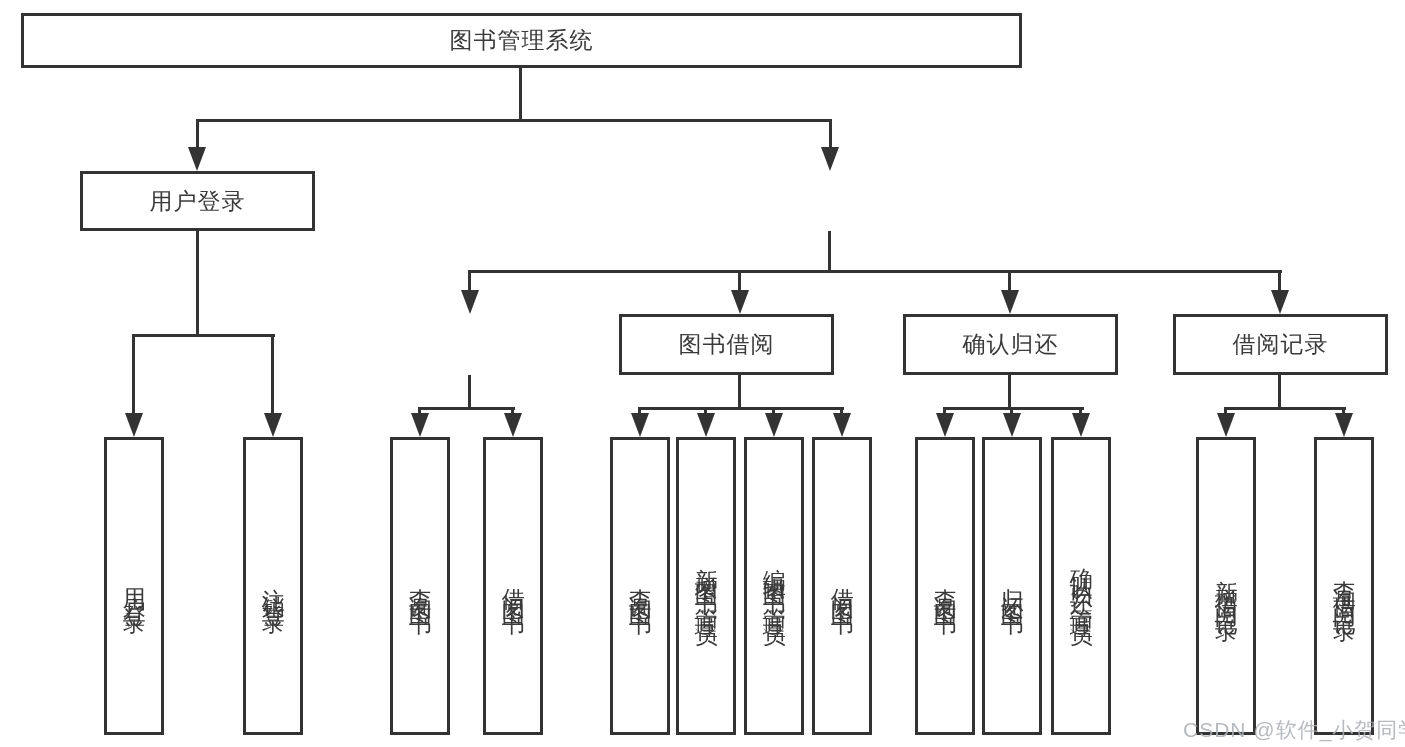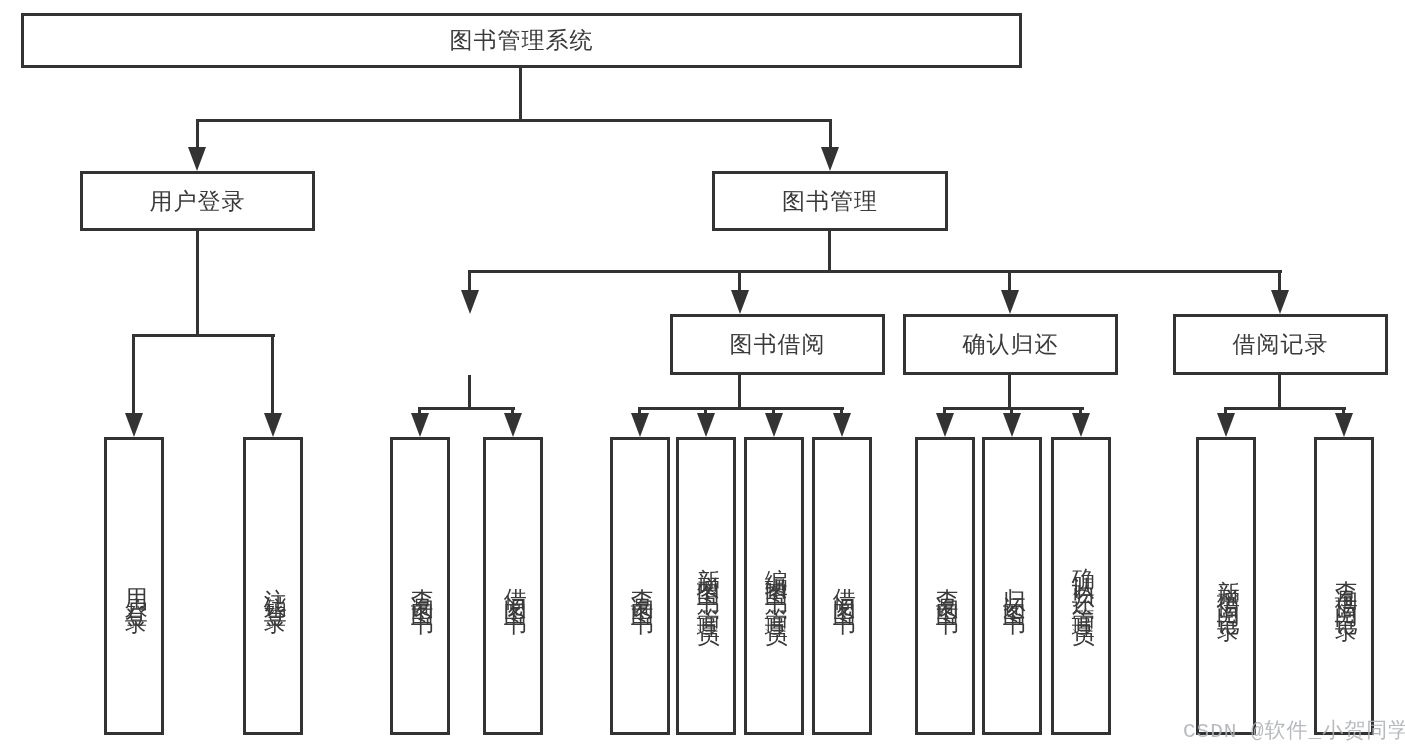--- a/index.html
+++ b/index.html
@@ -1,18 +1,18 @@
 <!DOCTYPE html>
 <html><head>
 <meta charset="utf-8">
 <style>
   * { margin:0; padding:0; box-sizing:border-box; }
   html,body { background:#ffffff; }
   body { font-family:"Liberation Sans","DejaVu Sans",sans-serif; }
-  .canvas { position:relative; width:1405px; height:747px; background:#ffffff; overflow:hidden;font-family:Liberation Mono, monospace; }
+  .canvas { position:relative; width:1405px; height:747px; background:#ffffff; overflow:hidden; }
 
   .box {
     position:absolute;
     border:3px solid #333333;
     background:#ffffff;
     display:flex;
     align-items:center;
     justify-content:center;
     color:#3a3a3a;
     font-size:23px;
@@ -49,25 +49,22 @@
 
 <div class="canvas">
 
   <div class="box" style="left:21px; top:13px; width:1001px; height:55px;">
     <span>图书管理系统</span>
   </div>
 
   <div class="box" style="left:80px; top:171px; width:235px; height:60px;">
     <span>用户登录</span>
   </div>
-  <div class="box" style="left:712px; top:171px; width:236px; height:60px;">
-    <span>图书管理</span>
-  </div>
 
-  <div class="box" style="left:670px; top:314px; width:215px; height:61px;">
+  <div class="box" style="left:619px; top:314px; width:215px; height:61px;">
     <span>图书借阅</span>
   </div>
   <div class="box" style="left:903px; top:314px; width:215px; height:61px;">
     <span>确认归还</span>
   </div>
   <div class="box" style="left:1173px; top:314px; width:215px; height:61px;">
     <span>借阅记录</span>
   </div>
 
   <div class="box leaf" style="left:104px; top:437px; width:60px; height:298px;">

